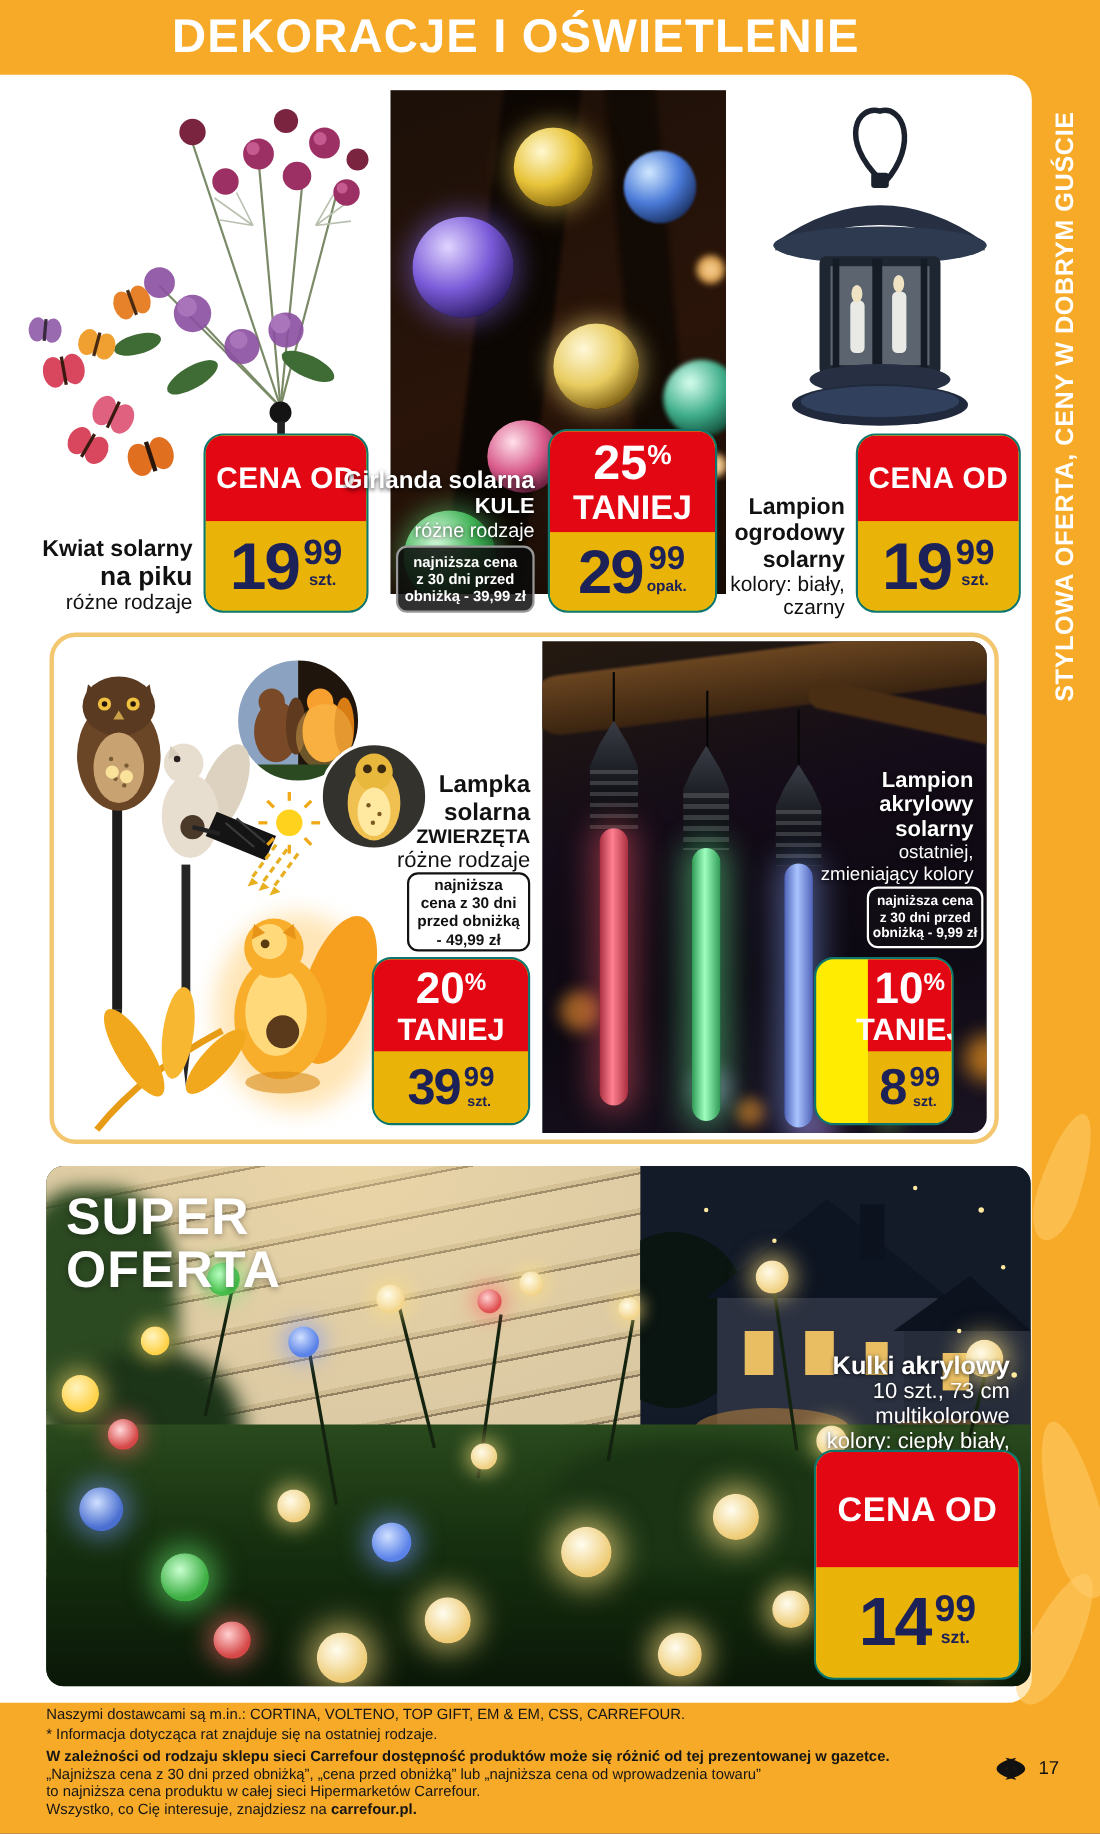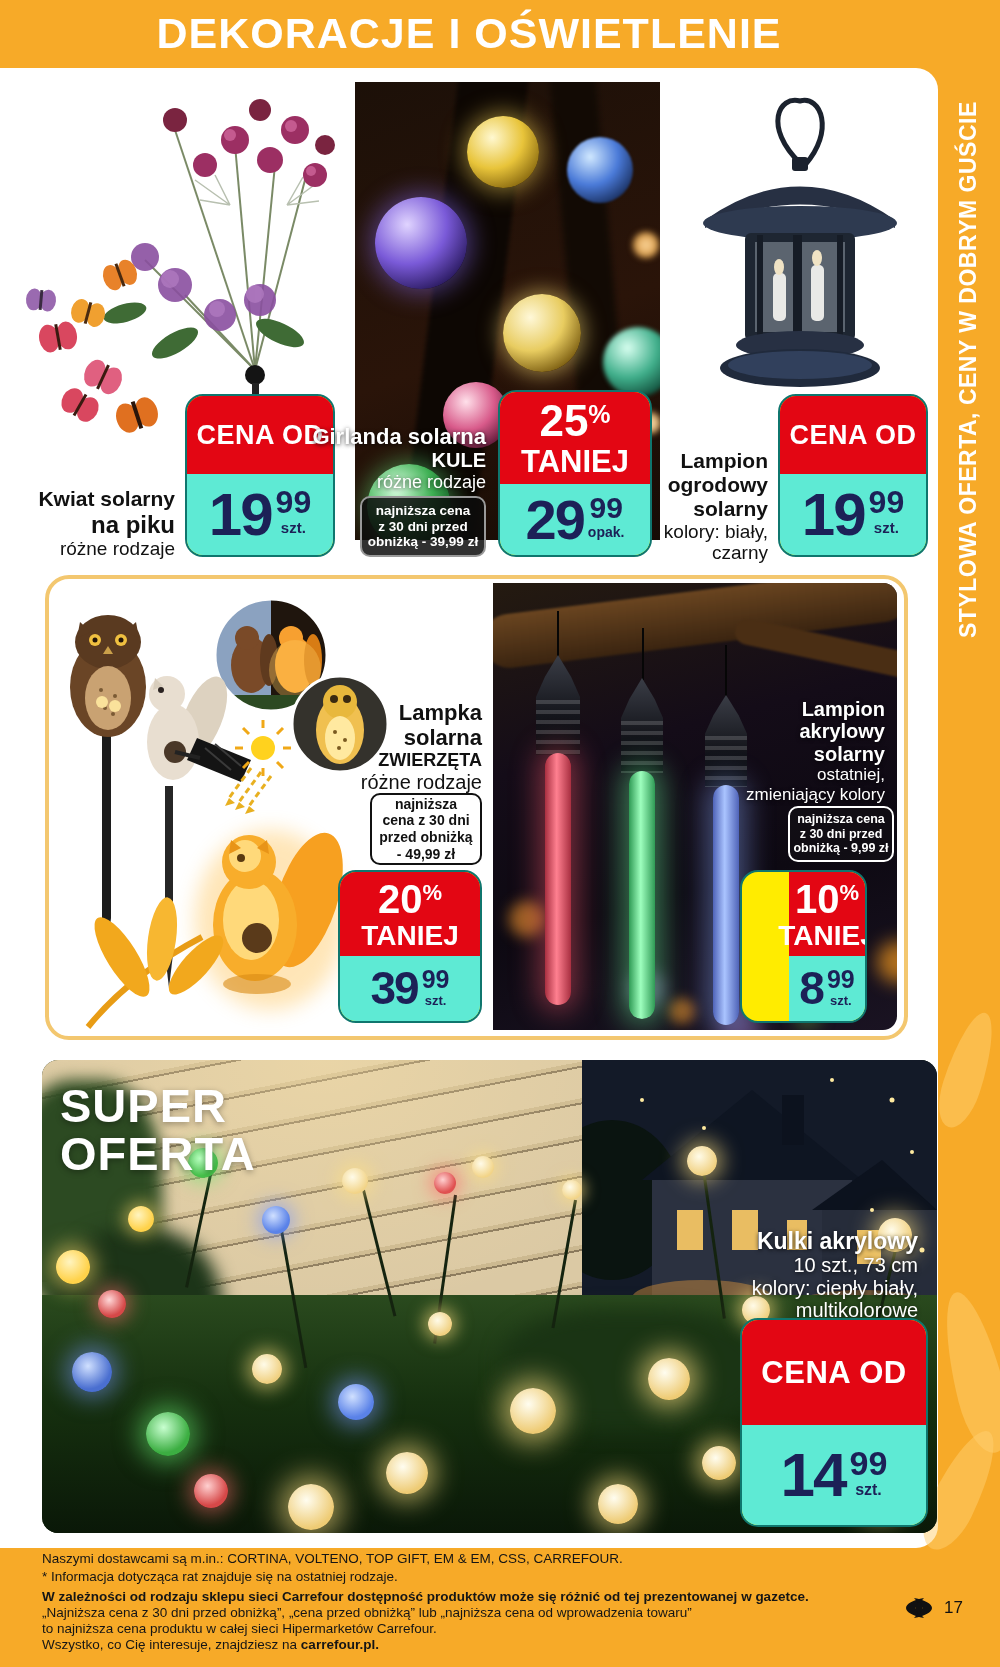--- a/index.html
+++ b/index.html
@@ -13,21 +13,21 @@
         display:flex;align-items:center;justify-content:center;
         writing-mode:vertical-rl;transform:rotate(180deg);
         color:#fff;font-weight:800;font-size:23px;letter-spacing:.5px;white-space:nowrap;}
   .strip-leaf{position:absolute;background:#ffd070;opacity:.5;
         border-radius:50% 50% 50% 50%/65% 65% 35% 35%;}
   
   .tag{position:absolute;border:2px solid #0f766e;border-radius:18px;overflow:hidden;
        display:flex;flex-direction:column;box-sizing:border-box;background:#ffec00;}
   .tag-red{background:#e30613;color:#fff;display:flex;flex-direction:column;
        align-items:center;justify-content:center;font-weight:800;flex:0 0 auto;}
-  .tag-yel{background:#5eead4;flex:1;display:flex;align-items:center;justify-content:center;
+  .tag-yel{background:#eab308;flex:1;display:flex;align-items:center;justify-content:center;
        color:#1c2157;}
   .cena{font-size:27px;letter-spacing:.5px;}
   .pct{font-size:44px;line-height:1;display:flex;align-items:flex-start;}
   .pct .sign{font-size:25px;margin-top:3px;}
   .taniej{font-size:31px;line-height:1;margin-top:3px;}
   .price{display:flex;align-items:flex-start;font-weight:800;}
   .p-int{font-size:60px;line-height:.95;letter-spacing:-2px;}
   .p-rt{display:flex;flex-direction:column;align-items:center;margin-left:4px;}
   .p-dec{font-size:32px;line-height:1;}
   .p-unit{font-size:15px;font-weight:700;margin-top:1px;}
@@ -556,22 +556,22 @@
     <div class="ball" style="left:86px;top:146px;width:26px;height:26px;background:radial-gradient(circle at 40% 35%,#fff4c0,#ffd24a 65%);box-shadow:0 0 16px 5px rgba(255,220,110,.5);"></div>
 
     <div class="super" style="left:18px;top:22px;">
       <div>SUPER</div>
       <div>OFERTA</div>
     </div>
 
     <div class="ptext ptext-w" style="left:560px;top:168px;width:316px;">
       <div class="n-b" style="font-size:23px;line-height:1.15;">Kulki akrylowy</div>
       <div style="font-size:20px;line-height:1.12;">10 szt., 73 cm</div>
+      <div style="font-size:20px;line-height:1.12;">multikolorowe</div>
       <div style="font-size:20px;line-height:1.12;">kolory: ciepły biały,</div>
-      <div style="font-size:20px;line-height:1.12;">multikolorowe</div>
     </div>
   </div>
   <div class="tag lg" style="left:740px;top:1318px;width:188px;height:209px;">
     <div class="tag-red" style="height:105px;">
       <span class="cena">CENA OD</span>
     </div>
     <div class="tag-yel">
       <span class="price">
           <span class="p-int">14</span>
         <span class="p-rt">

